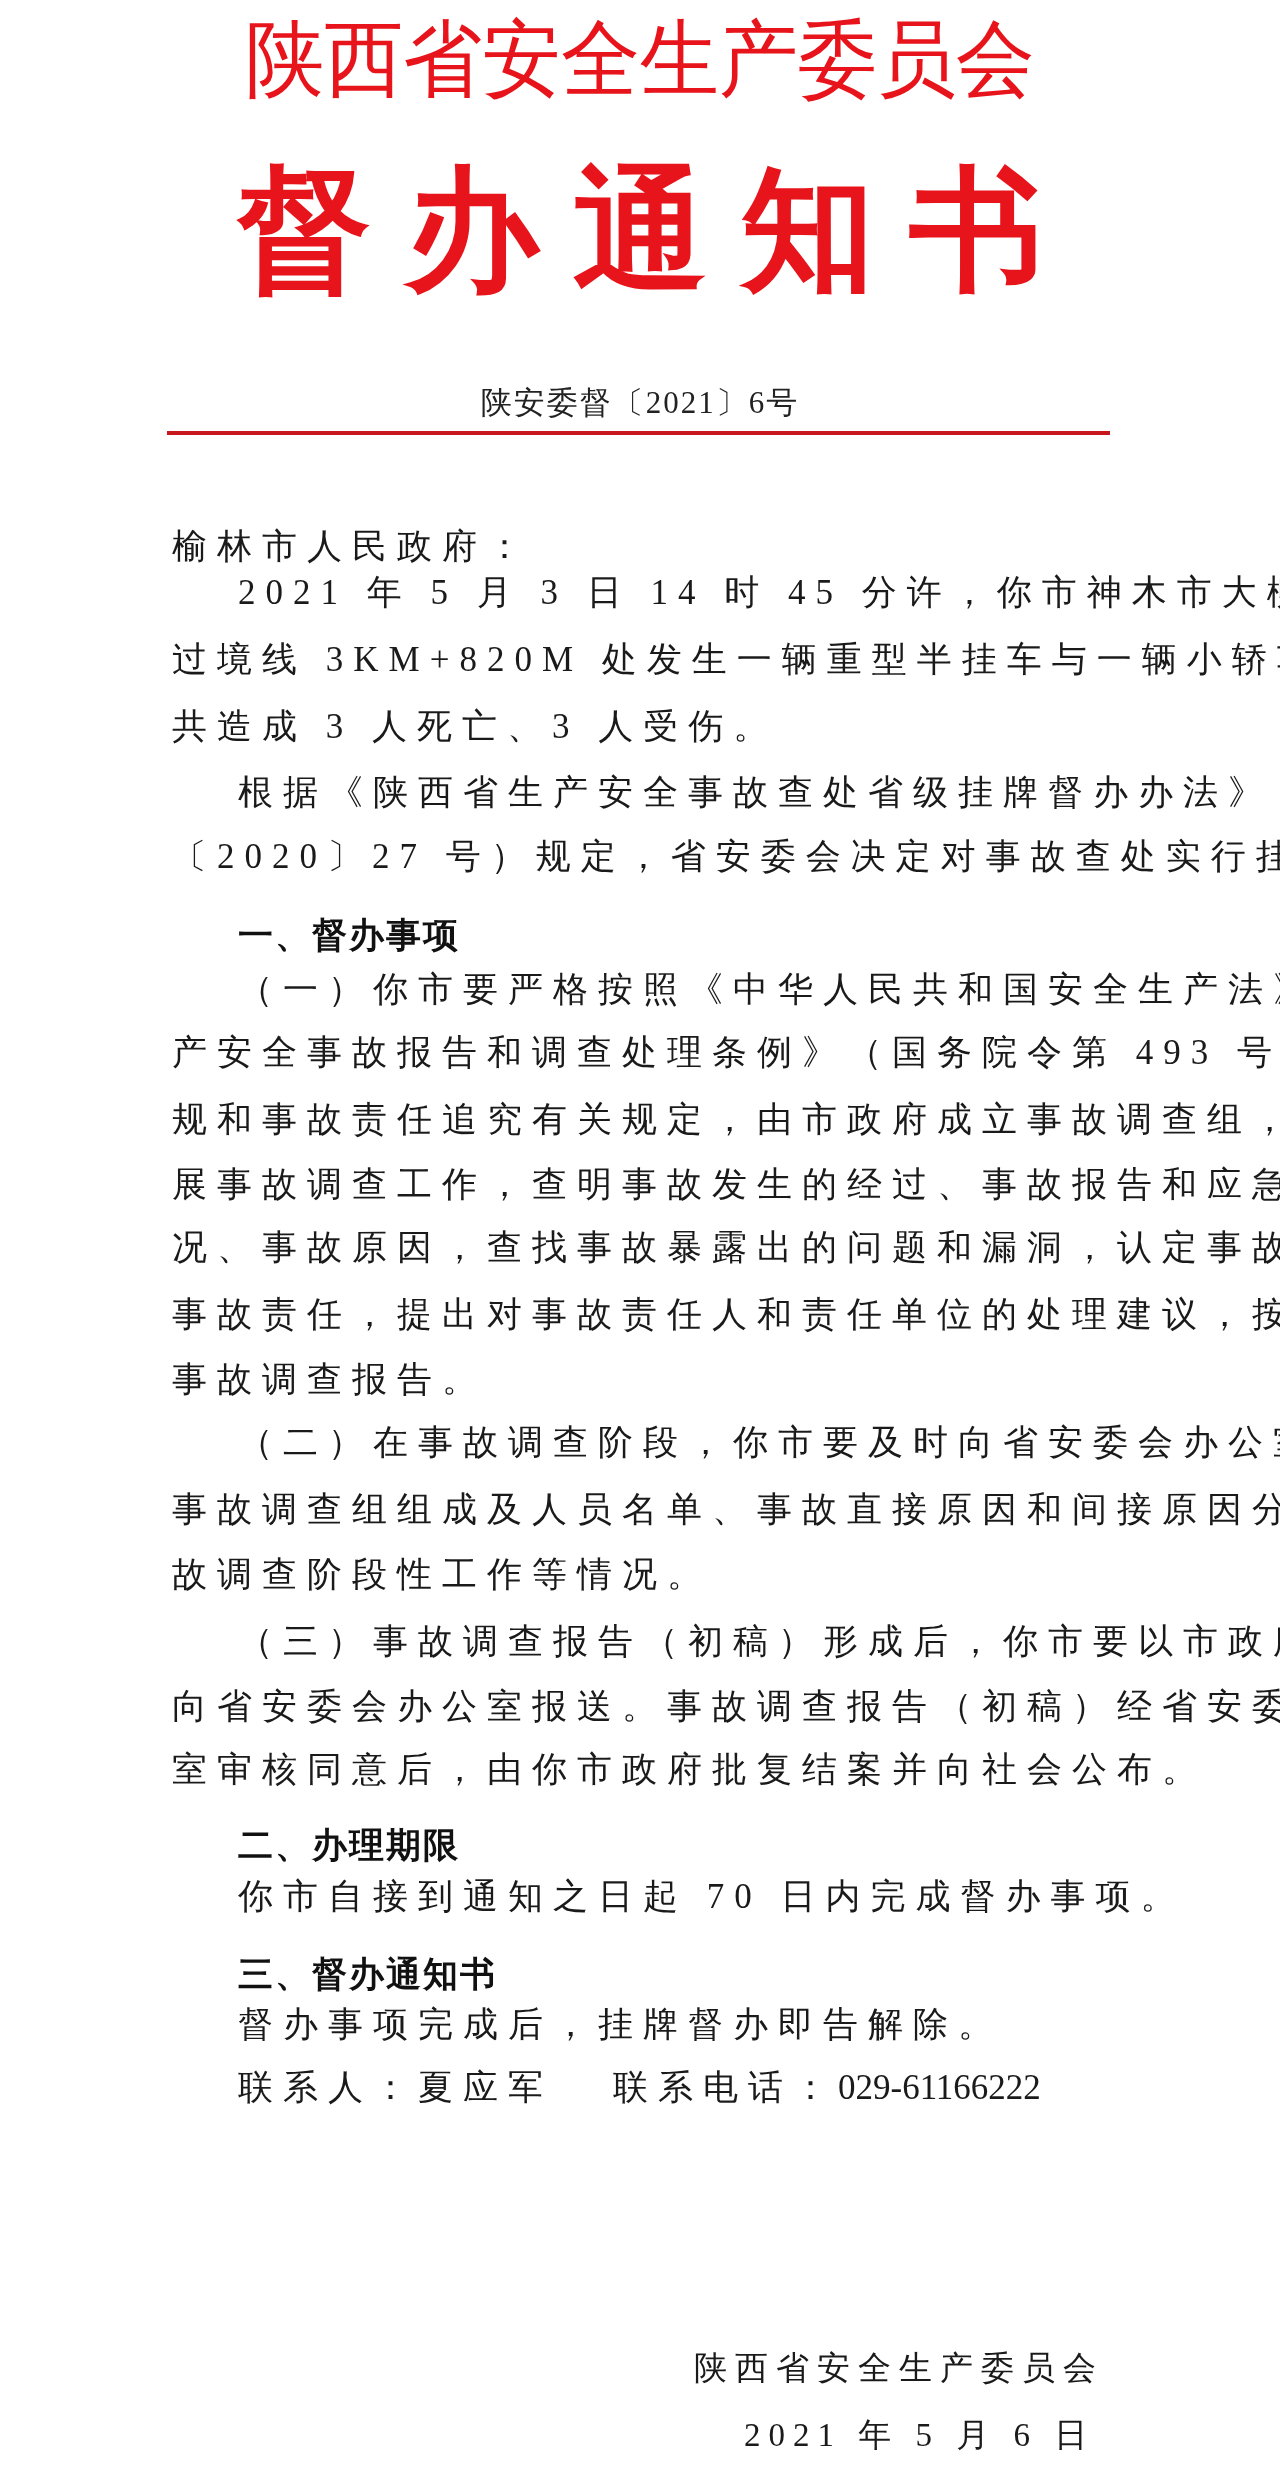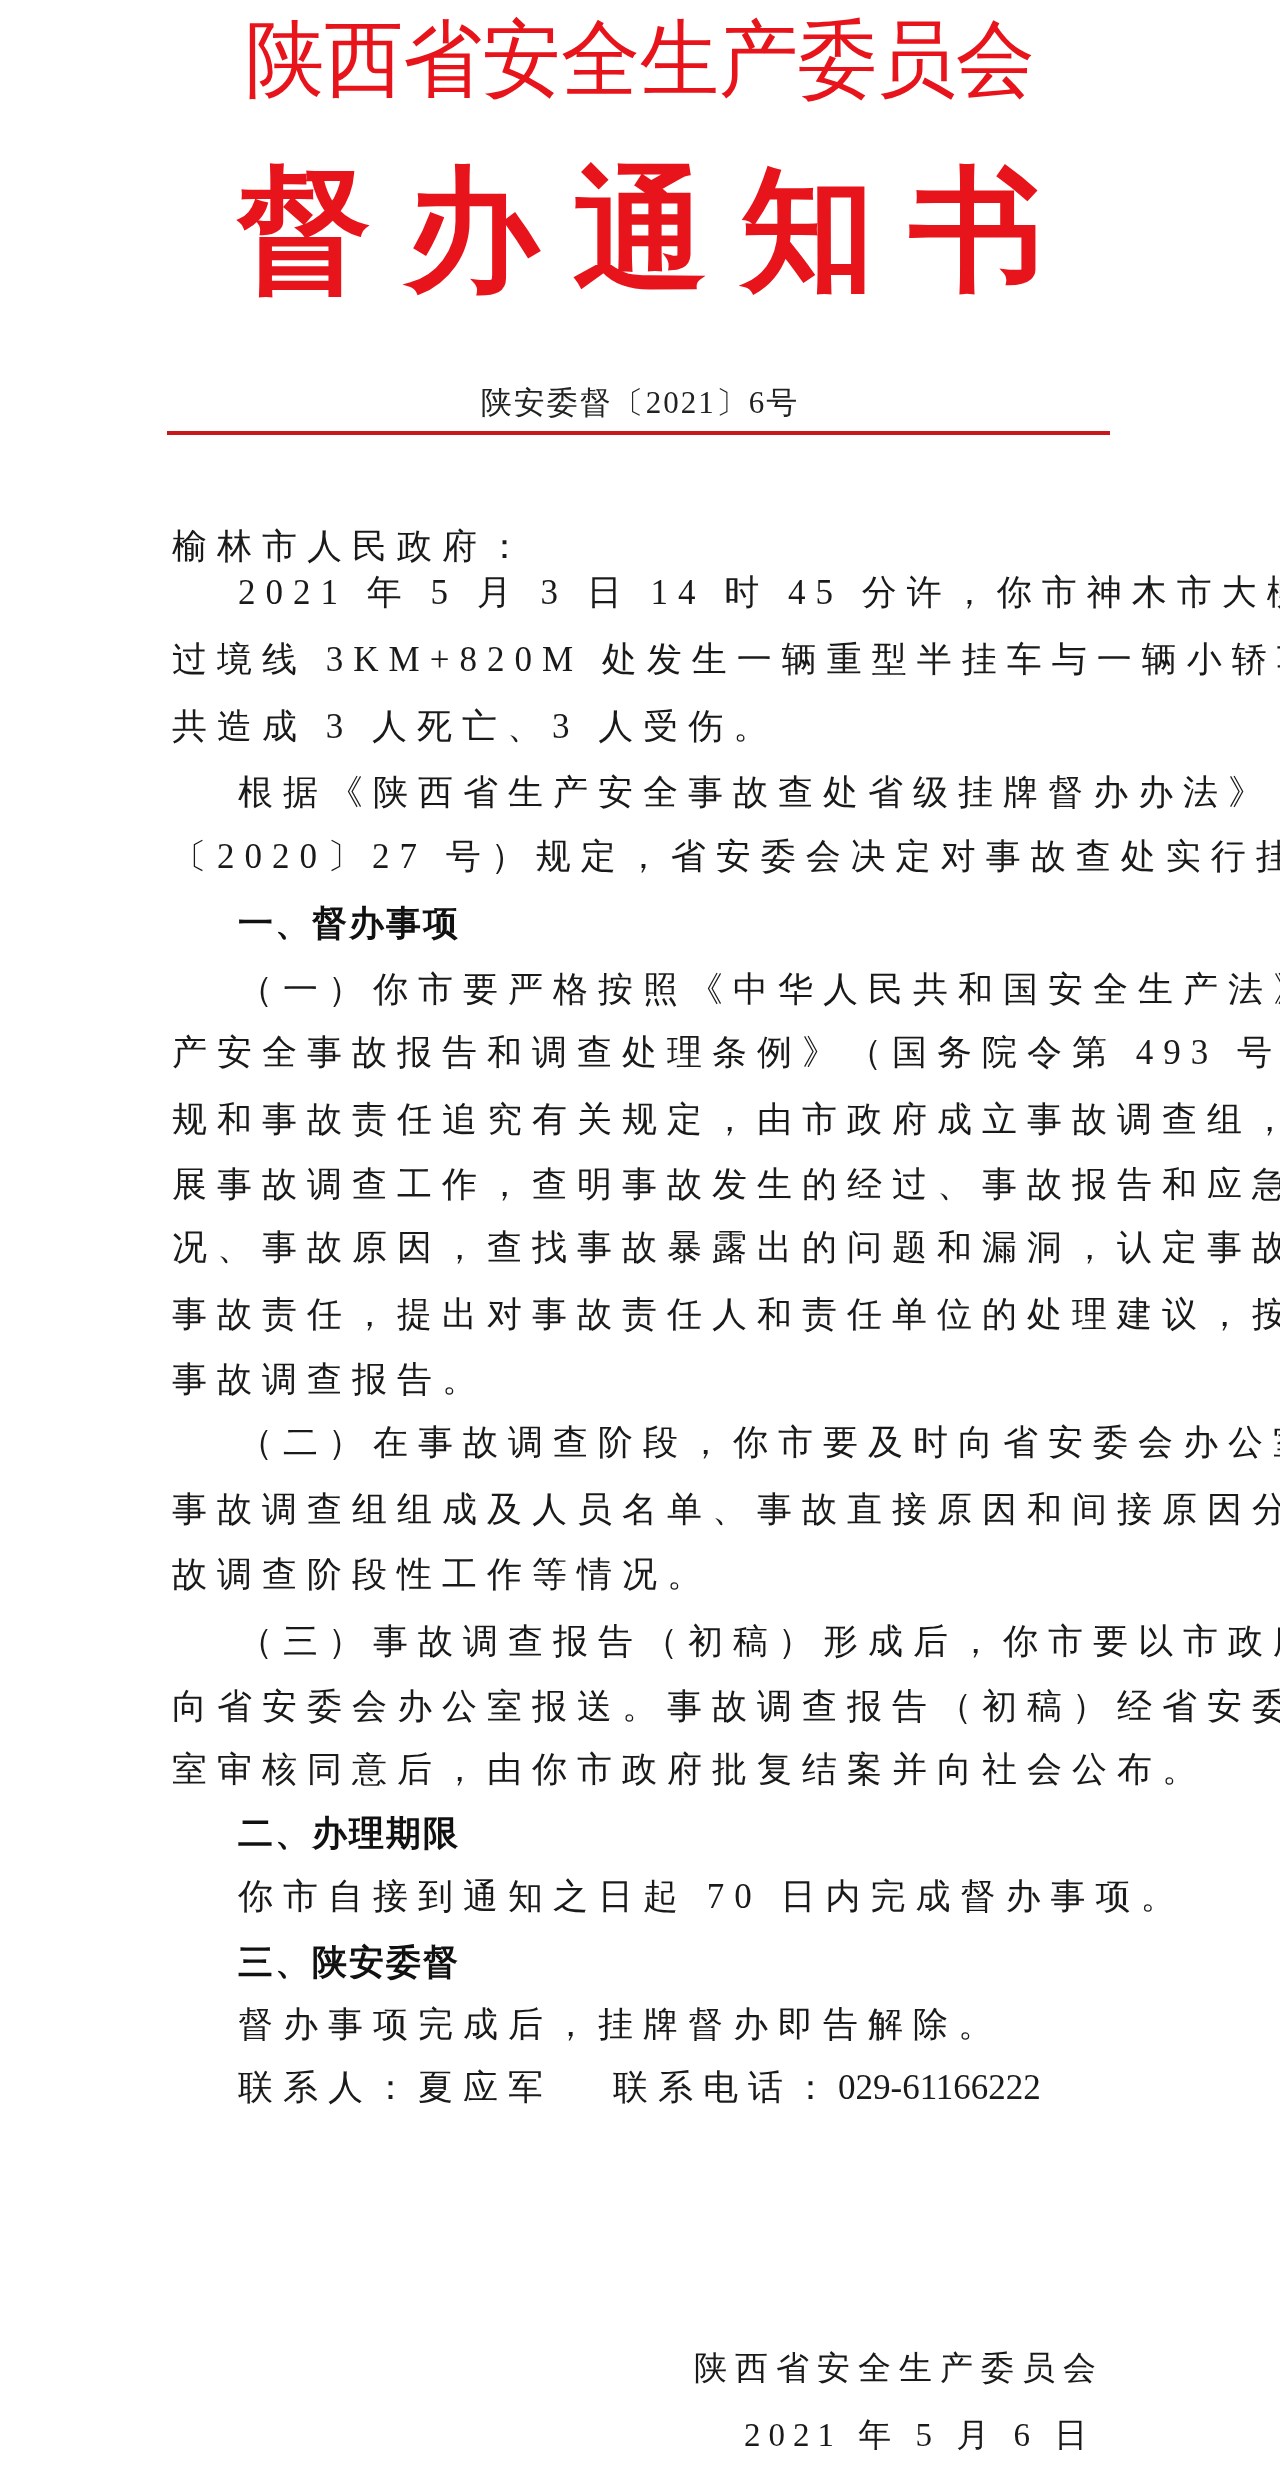--- a/index.html
+++ b/index.html
@@ -28,21 +28,21 @@
     background: #c8181e;
   }
   .body-text {
     font-family: "Liberation Serif", "DejaVu Serif", serif;
     font-size: 35px; color: #1a1a1a; letter-spacing: 10px;
   }
   .line { position: absolute; left: 172px; white-space: nowrap; height: 50px; line-height: 50px; }
   .indent { left: 238px; }
   .heading {
     font-family: "DejaVu Sans", "Liberation Sans", sans-serif;
-    font-weight: bold; font-size: 35px; letter-spacing: 2px; color: #111;
+    font-weight: bold; font-size: 35px; letter-spacing: 2px; color: #111; margin-top: 12px;
   }
   .sig {
     font-family: "Liberation Serif", "DejaVu Serif", serif;
     font-size: 33px; color: #1a1a1a; letter-spacing: 8px;
   }
   .gap { display: inline-block; width: 60px; }
 </style>
 </head>
 <body>
 
@@ -75,21 +75,21 @@
   <div class="line" style="top:1485px">事故调查组组成及人员名单、事故直接原因和间接原因分析、事</div>
   <div class="line" style="top:1550px">故调查阶段性工作等情况。</div>
 
   <div class="line indent" style="top:1617px">（三）事故调查报告（初稿）形成后，你市要以市政府文件</div>
   <div class="line" style="top:1682px">向省安委会办公室报送。事故调查报告（初稿）经省安委会办公</div>
   <div class="line" style="top:1745px">室审核同意后，由你市政府批复结案并向社会公布。</div>
 
   <div class="line indent heading" style="top:1808px">二、办理期限</div>
   <div class="line indent" style="top:1872px">你市自接到通知之日起 70 日内完成督办事项。</div>
 
-  <div class="line indent heading" style="top:1937px">三、陕安委督</div>
+  <div class="line indent heading" style="top:1937px">三、督办通知书</div>
   <div class="line indent" style="top:2000px">督办事项完成后，挂牌督办即告解除。</div>
 
   <div class="line indent" style="top:2063px">
     <span>联系人：</span><span>夏应军</span><span class="gap"></span><span>联系电话：</span><span style="letter-spacing:0">029-61166222</span>
   </div>
 </div>
 
 <div class="abs sig" style="left:694px; top:2343px; line-height:50px;">陕西省安全生产委员会</div>
 <div class="abs sig" style="left:744px; top:2410px; line-height:50px;">2021 年 5 月 6 日</div>
 

